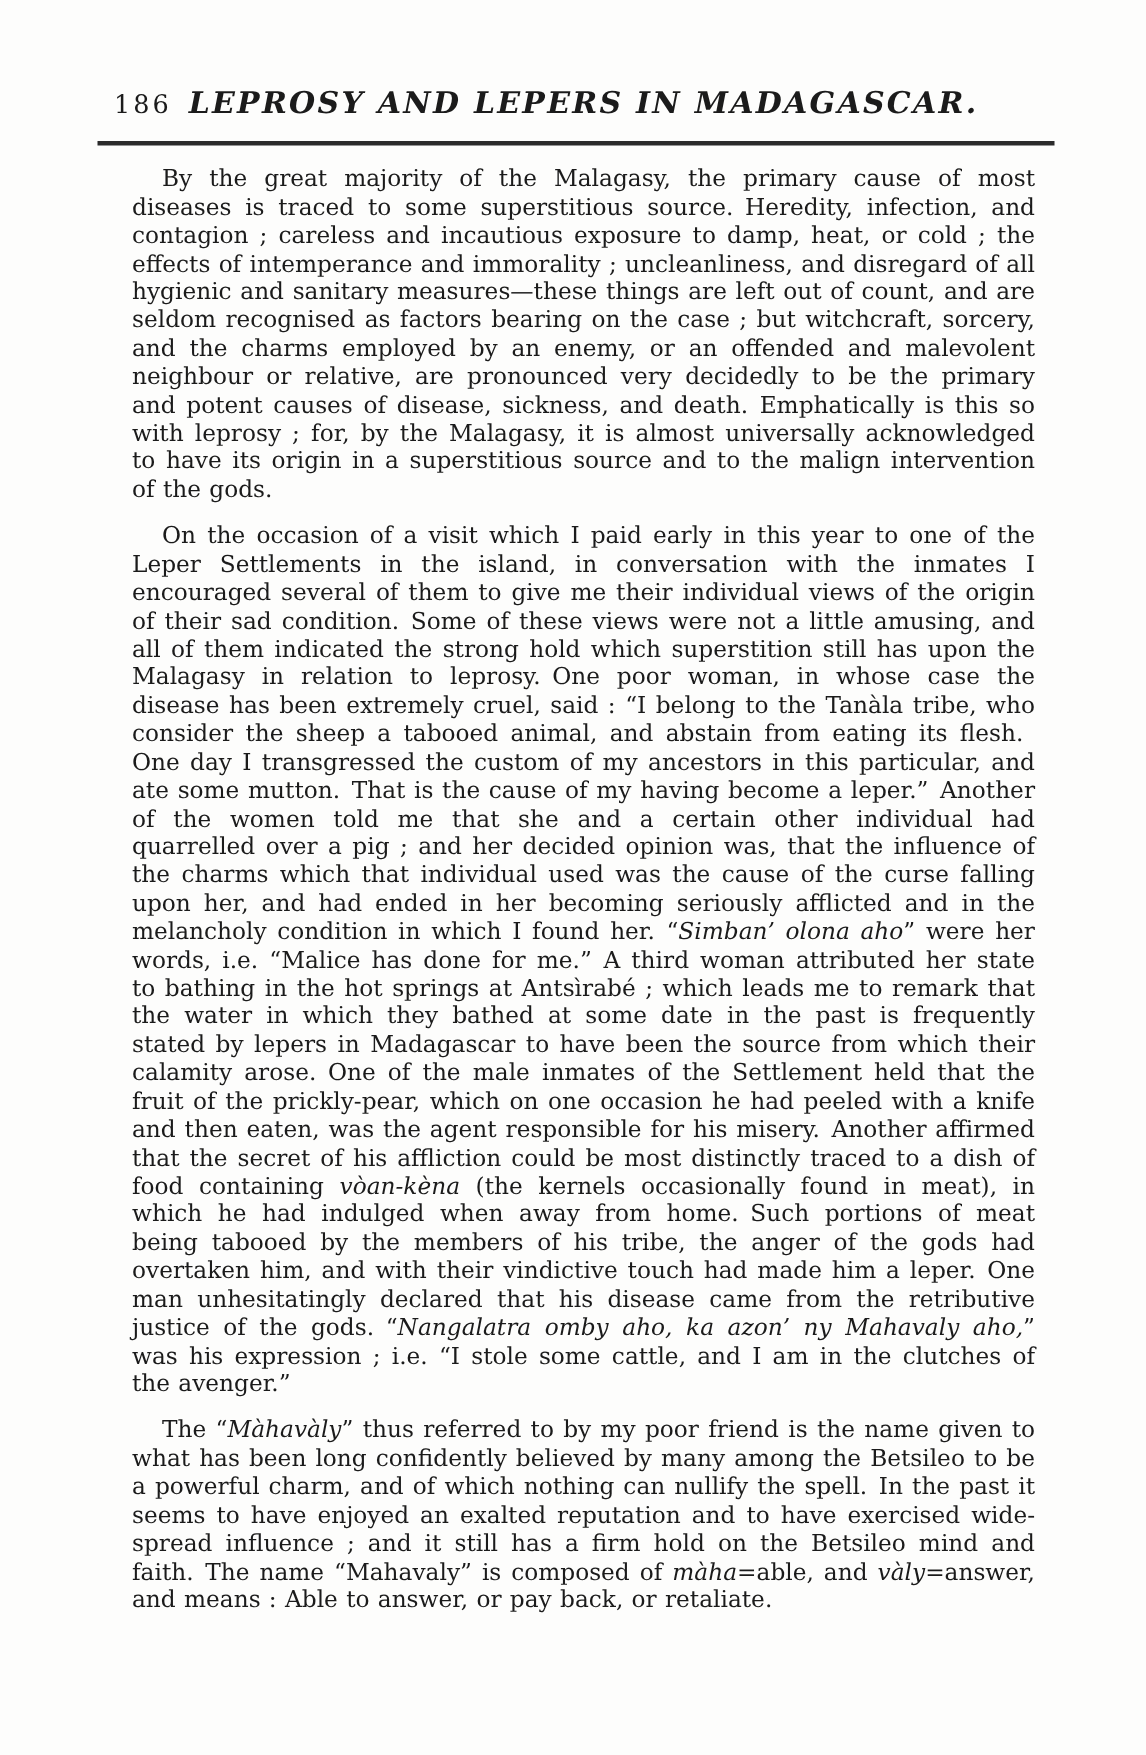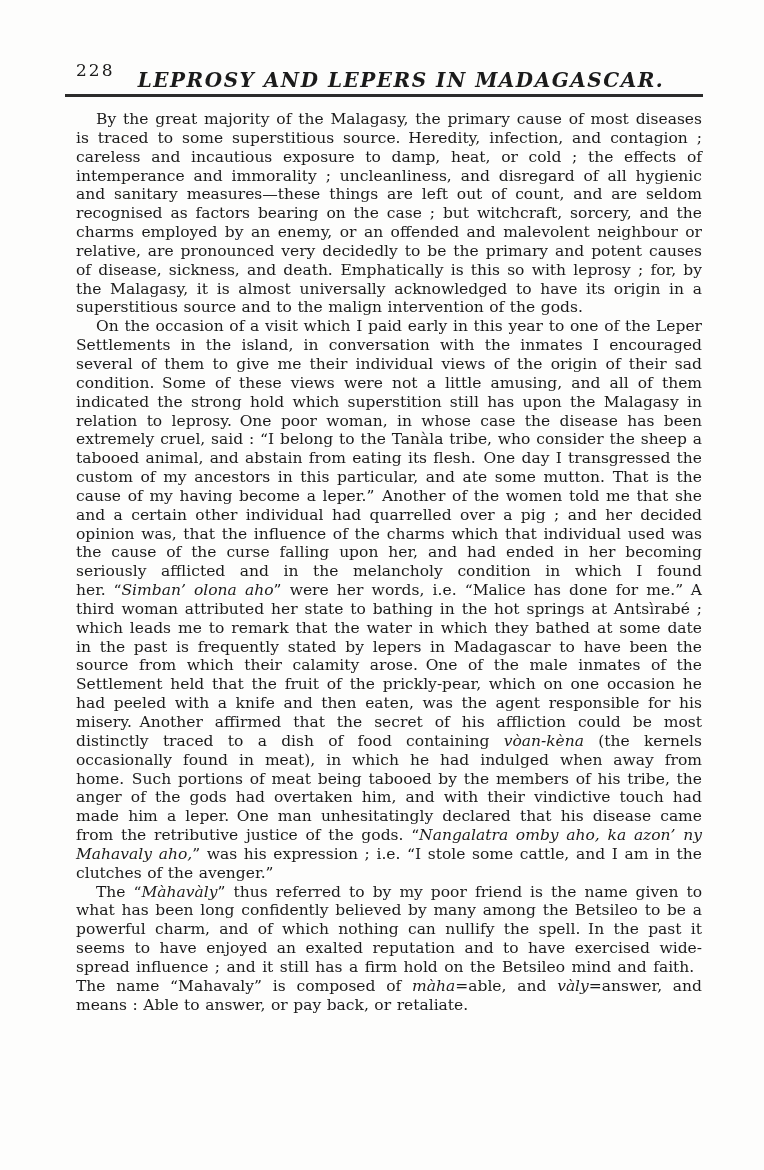--- a/index.html
+++ b/index.html
@@ -27,53 +27,53 @@
     left: 0;
     top: 6px;
     font-size: 17px;
     letter-spacing: 2px;
   }
   .page-title {
     position: absolute;
     left: 50%;
     top: 2px;
     transform: translateX(-50%);
-    margin: 12px;
+    margin: 0;
     white-space: nowrap;
     font-size: 20px;
     font-style: italic;
     font-weight: 600;
     letter-spacing: 1.5px;
   }
   .header-rule {
     border: none;
     border-top: 3px solid #2b2b2b;
     margin: 6px 0 0 -11px;
     width: calc(100% + 12px);
   }
   .page-body {
     margin-top: 13px;
   }
   .page-body p {
-    margin: 0;
+    margin: 12px;
     text-indent: 20px;
     text-align: justify;
     font-size: 15.5px;
     line-height: 18.85px;
     word-spacing: 0.6px;
   }
   .page-body em {
   }
 </style>
 </head>
 <body>
 
 <div class="page">
   <header class="page-header">
-    <span class="page-number">228</span>
+    <span class="page-number">186</span>
     <h1 class="page-title">LEPROSY AND LEPERS IN MADAGASCAR.</h1>
   </header>
   <hr class="header-rule">
   <main class="page-body">
       <p><span>By the great majority of the Malagasy, the primary cause of most diseases is traced to some superstitious source. Heredity, infection, and contagion&nbsp;; careless and incautious exposure to damp, heat, or cold&nbsp;; the effects of intemperance and immorality&nbsp;; uncleanliness, and disregard of all hygienic and sanitary measures—these things are left out of count, and are seldom recognised as factors bearing on the case&nbsp;; but witchcraft, sorcery, and the charms employed by an enemy, or an offended and malevolent neighbour or relative, are pronounced very decidedly to be the primary and potent causes of disease, sickness, and death. Emphatically is this so with leprosy&nbsp;; for, by the Malagasy, it is almost universally acknowledged to have its origin in a superstitious source and to the malign intervention of the gods.</span></p>
       <p><span>On the occasion of a visit which I paid early in this year to one of the Leper Settlements in the island, in conversation with the inmates I encouraged several of them to give me their individual views of the origin of their sad condition. Some of these views were not a little amusing, and all of them indicated the strong hold which superstition still has upon the Malagasy in relation to leprosy. One poor woman, in whose case the disease has been extremely cruel, said&nbsp;: “I belong to the Tanàla tribe, who consider the sheep a tabooed animal, and abstain from eating its flesh. One day I transgressed the custom of my ancestors in this particular, and ate some mutton. That is the cause of my having become a leper.” Another of the women told me that she and a certain other individual had quarrelled over a pig&nbsp;; and her decided opinion was, that the influence of the charms which that individual used was the cause of the curse falling upon her, and had ended in her becoming seriously afflicted and in the melancholy condition in which I found her. “</span><em>Simban’ olona aho</em><span>” were her words, i.e. “Malice has done for me.” A third woman attributed her state to bathing in the hot springs at Antsìrabé&nbsp;; which leads me to remark that the water in which they bathed at some date in the past is frequently stated by lepers in Madagascar to have been the source from which their calamity arose. One of the male inmates of the Settlement held that the fruit of the prickly-pear, which on one occasion he had peeled with a knife and then eaten, was the agent responsible for his misery. Another affirmed that the secret of his affliction could be most distinctly traced to a dish of food containing </span><em>vòan-kèna</em><span> (the kernels occasionally found in meat), in which he had indulged when away from home. Such portions of meat being tabooed by the members of his tribe, the anger of the gods had overtaken him, and with their vindictive touch had made him a leper. One man unhesitatingly declared that his disease came from the retributive justice of the gods. “</span><em>Nangalatra omby aho, ka azon’ ny Mahavaly aho,</em><span>” was his expression&nbsp;; i.e. “I stole some cattle, and I am in the clutches of the avenger.”</span></p>
       <p><span>The “</span><em>Màhavàly</em><span>” thus referred to by my poor friend is the name given to what has been long confidently believed by many among the Betsileo to be a powerful charm, and of which nothing can nullify the spell. In the past it seems to have enjoyed an exalted reputation and to have exercised wide-spread influence&nbsp;; and it still has a firm hold on the Betsileo mind and faith. The name “Mahavaly” is composed of </span><em>màha</em><span>=able, and </span><em>vàly</em><span>=answer, and means&nbsp;: Able to answer, or pay back, or retaliate.</span></p>
     </main>
 </div>
 

